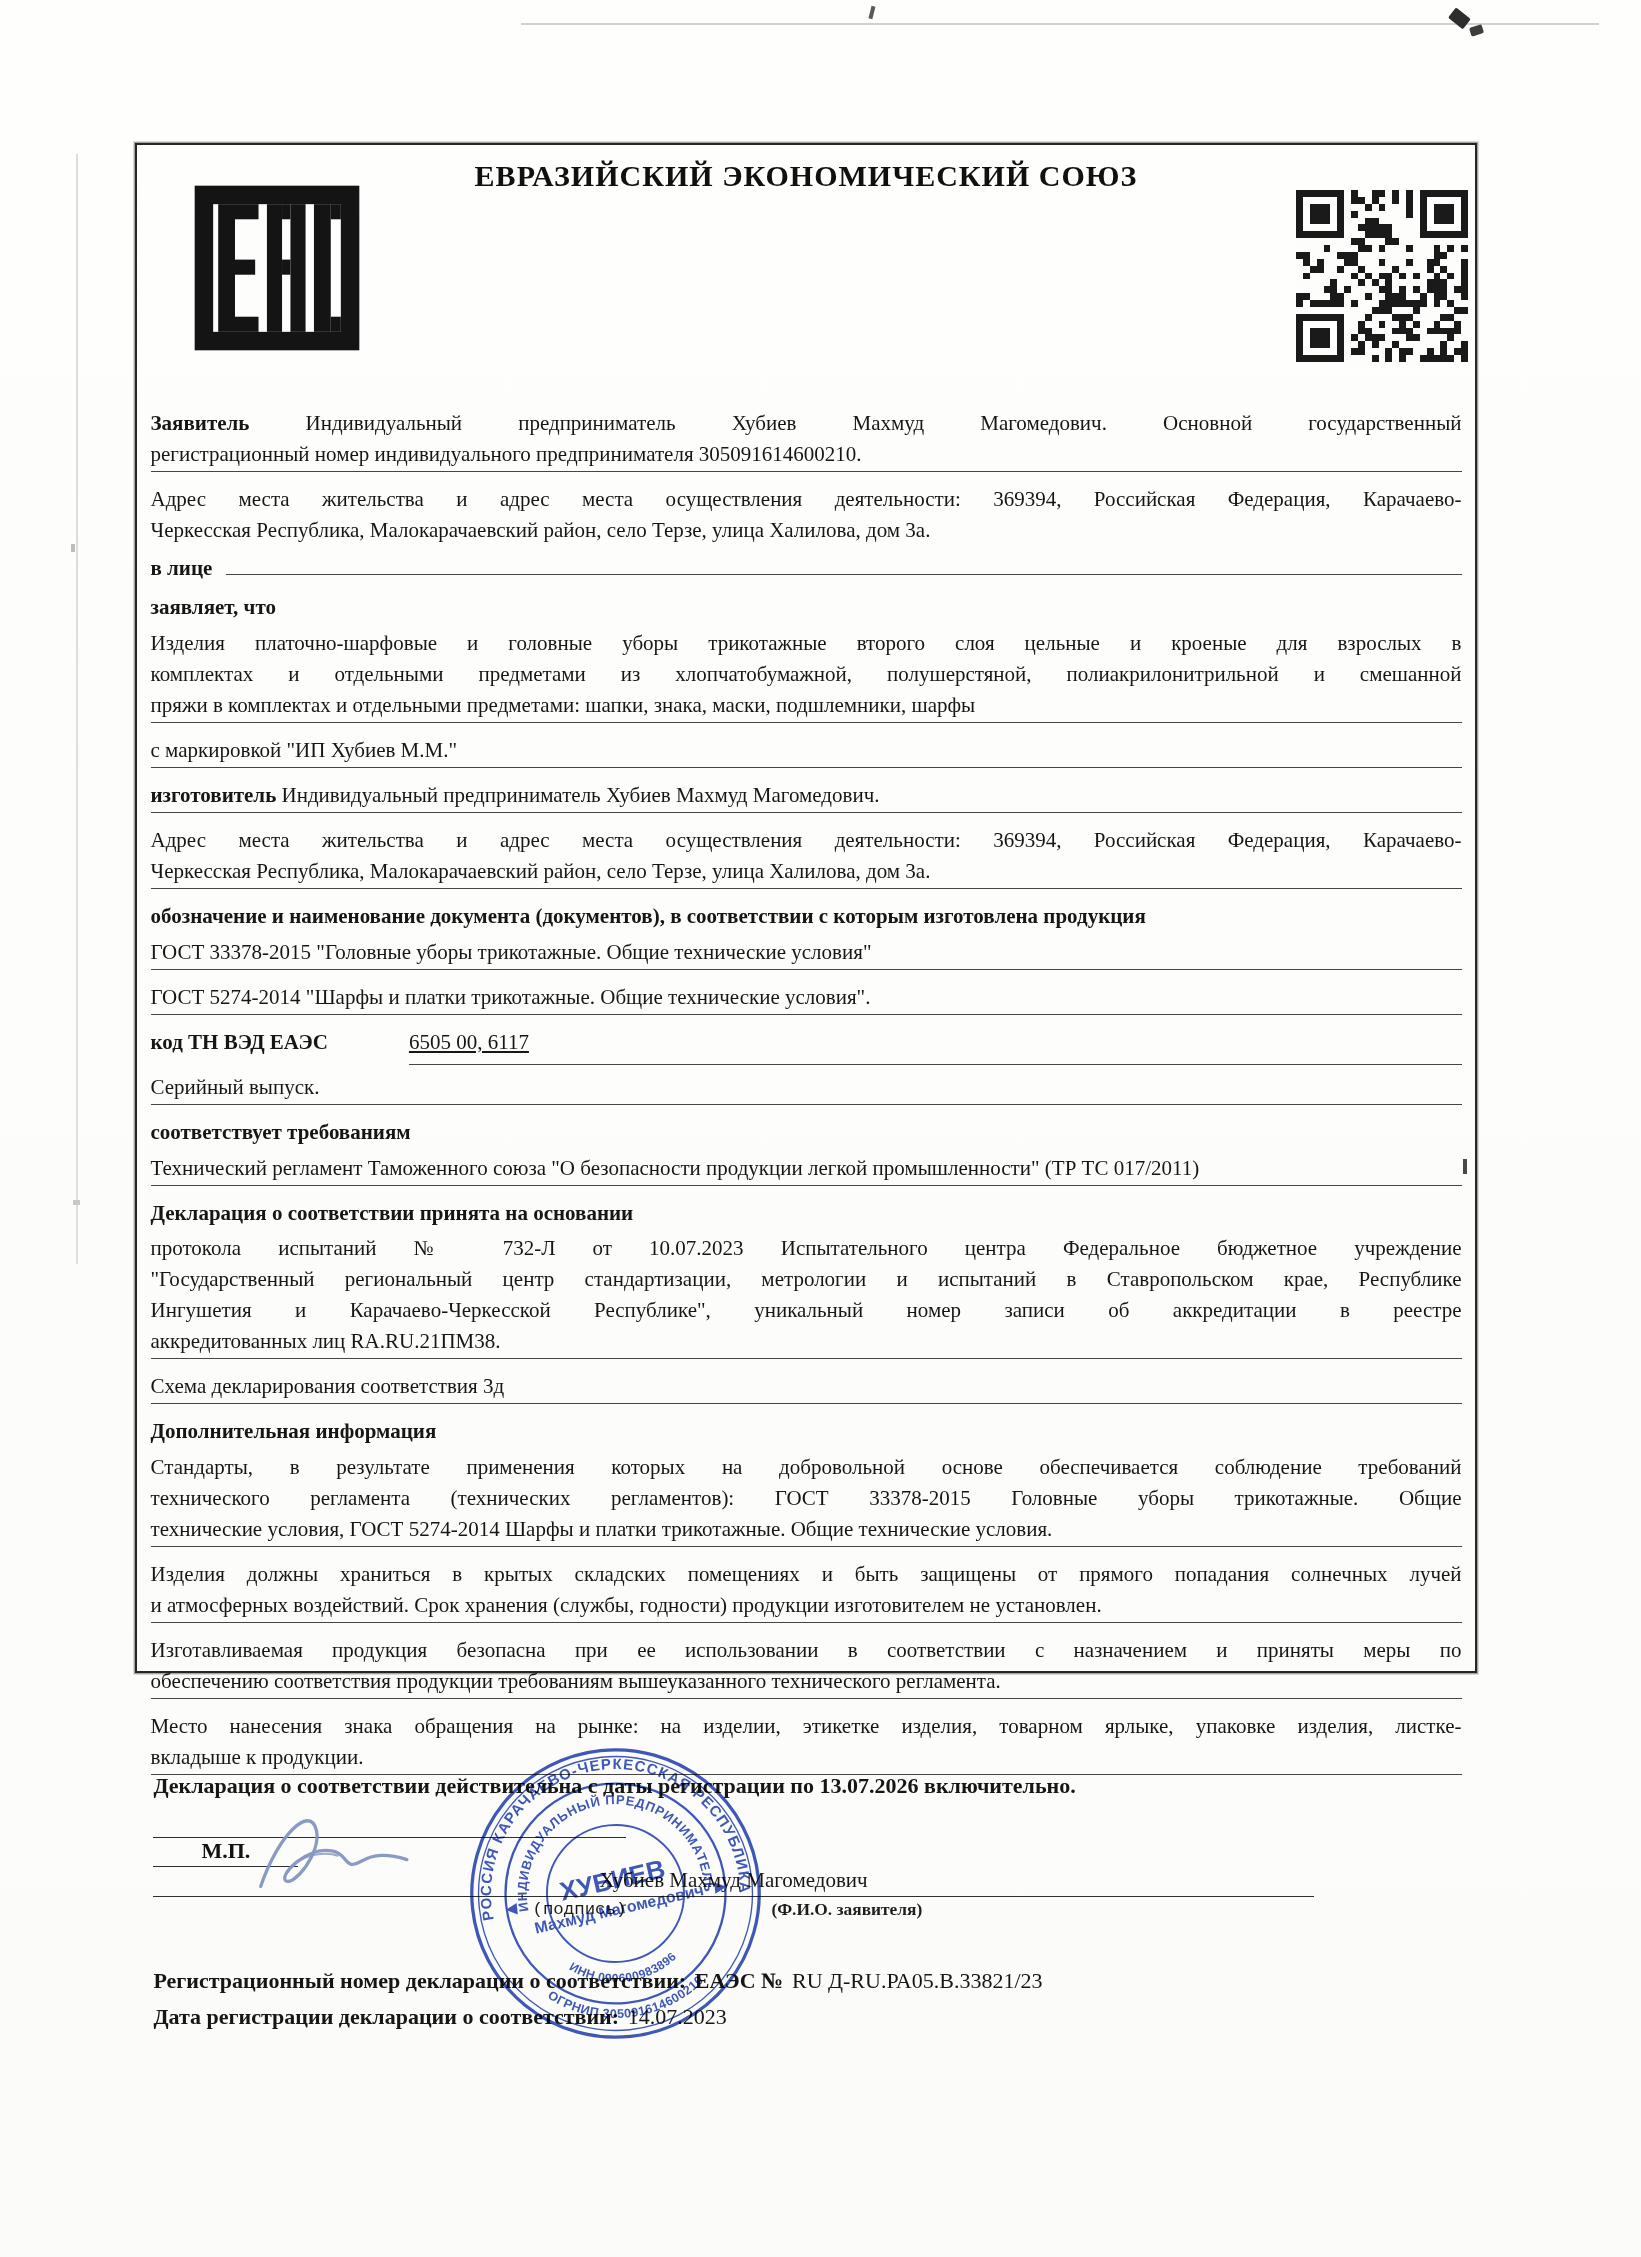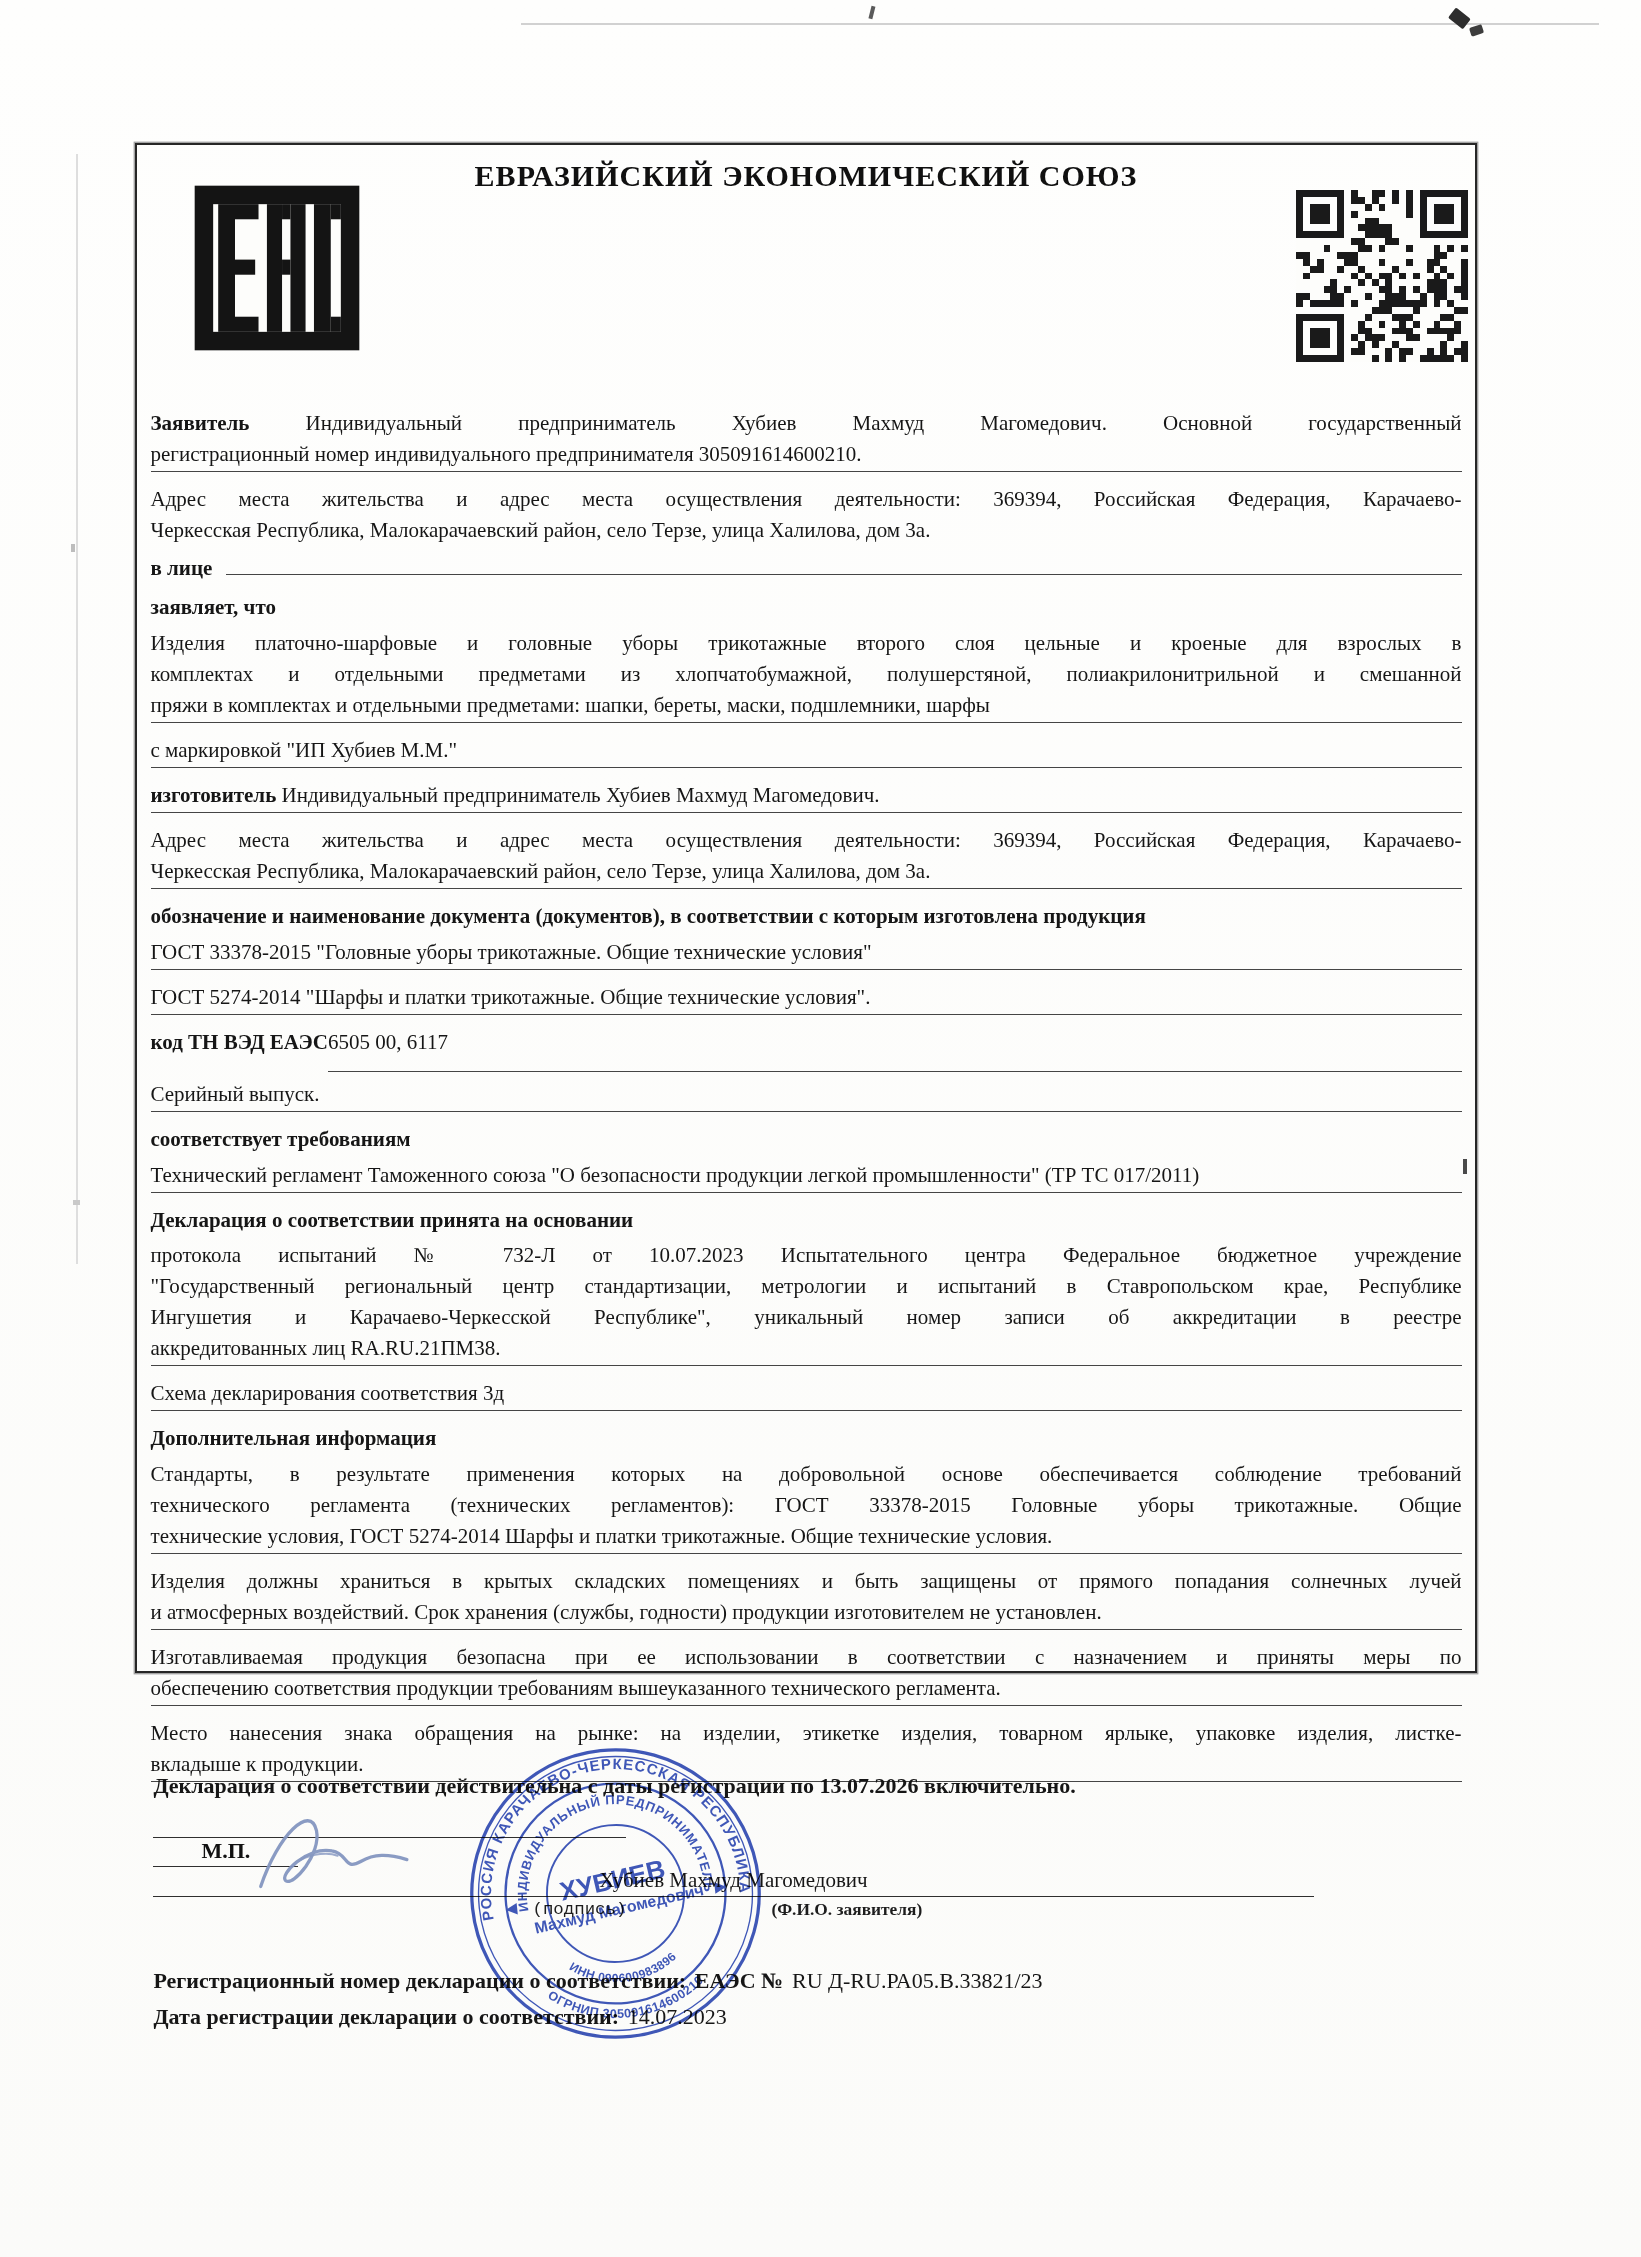--- a/index.html
+++ b/index.html
@@ -32,21 +32,21 @@
 
   
   .block{margin-bottom:6.8px;}
   .block.header{margin:8.7px 0 4.8px 0;}
   .line{min-height:31px;line-height:31px;font-size:21px;}
   .hline{font-weight:700;}
   .ruled{border-bottom:1.4px solid #454545;padding-bottom:1px;margin-bottom:12px;}
   .just{text-align:justify;text-align-last:justify;}
   .b{font-weight:700;}
   .kvline{display:flex;align-items:baseline;font-size:21px;line-height:31px;min-height:31px;}
-  .kvval{flex:1;border-bottom:1.4px solid #454545;padding-bottom:13px;}
+  .kvval{flex:1;margin-left:81px;border-bottom:1.4px solid #454545;padding-bottom:6px;text-decoration:underline;}
   .fillgap{flex:1;margin-left:13.5px;border-bottom:1.4px solid #454545;}
 
   
   #bottomzone{position:absolute;left:16.4px;right:16.4px;top:1625px;}
   .validity{font-weight:700;font-size:22px;line-height:32px;}
   .sigrow{display:flex;margin-top:35px;margin-right:145px;height:60px;flex-direction:column;}
   .sigcell{border-bottom:1.9px solid #2f2f2f;display:flex;align-items:flex-end;justify-content:center;box-sizing:border-box;}
   .c1{width:473px;} .c2{width:145px;} .c3{flex:1;}
   .mp{font-weight:700;font-size:22px;padding-bottom:1.9px;color:#111;}
   .signame{font-size:21px;padding-bottom:2.9px;}
@@ -305,21 +305,21 @@
             <span class="b">в лице</span>
             <span class="fillgap"></span>
           </div>
         </div>
         <div class="block header">
           <div class="line hline">заявляет, что</div>
         </div>
         <div class="block">
           <div class="line just">Изделия платочно-шарфовые и головные уборы трикотажные второго слоя цельные и кроеные для взрослых в</div>
           <div class="line just">комплектах и отдельными предметами из хлопчатобумажной, полушерстяной, полиакрилонитрильной и смешанной</div>
-          <div class="line ruled">пряжи в комплектах и отдельными предметами: шапки, береты, маски, подшлемники, шарфы</div>
+          <div class="line ruled">пряжи в комплектах и отдельными предметами: шапки, знака, маски, подшлемники, шарфы</div>
           <div class="line ruled">с маркировкой "ИП Хубиев М.М."</div>
         </div>
         <div class="block">
           <div class="line ruled"><span class="b">изготовитель</span> Индивидуальный предприниматель Хубиев Махмуд Магомедович.</div>
         </div>
         <div class="block">
           <div class="line just">Адрес места жительства и адрес места осуществления деятельности: 369394, Российская Федерация, Карачаево-</div>
           <div class="line ruled">Черкесская Республика, Малокарачаевский район, село Терзе, улица Халилова, дом 3а.</div>
         </div>
         <div class="block header">

